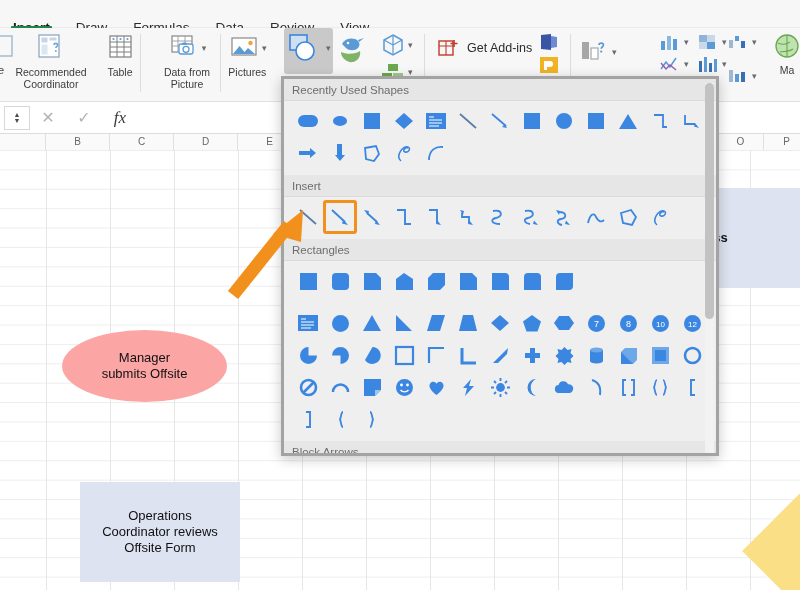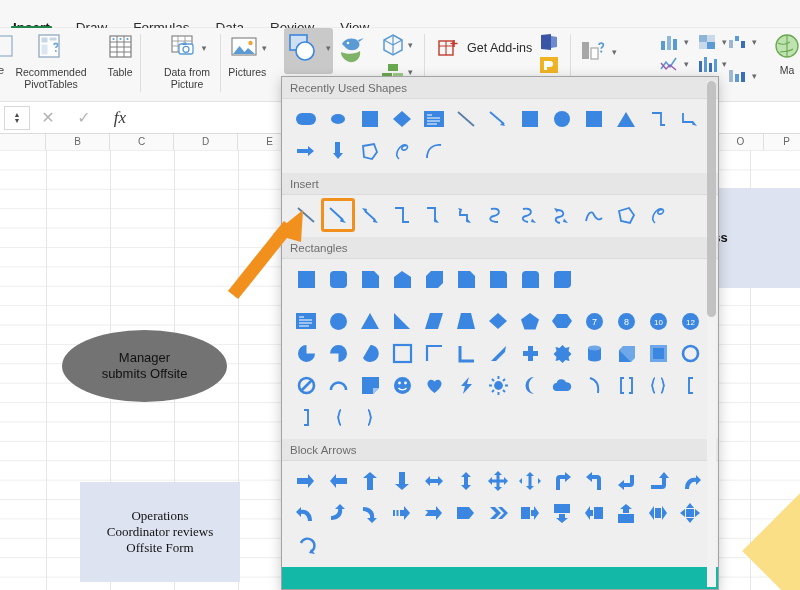--- a/index.html
+++ b/index.html
@@ -83,41 +83,41 @@
       linear-gradient(to bottom, #ededed 1px, transparent 1px);
     background-size:64px 19.4px;
     background-position:-18px 0px;
   }
 
   
   .shape{ position:absolute; display:flex; align-items:center; justify-content:center;
           text-align:center; color:#111; font-size:13px; line-height:16px; }
   #shape-ellipse{
     left:62px; top:330px; width:165px; height:72px;
-    background:#737373; border-radius:50%;
+    background:#fca5a5; border-radius:50%;
   }
   #shape-rect-ops{
     left:80px; top:482px; width:160px; height:100px;
     background:#dde3f0;
   }
   #shape-rect-right{
     left:712px; top:188px; width:98px; height:100px;
     background:#dde3f0; justify-content:flex-start; padding-left:0px;
   }
   #shape-rect-right span{ margin-left:-6px; font-weight:bold; font-size:13px; }
   #shape-diamond-yellow{
     left:760px; top:508px; width:86px; height:86px;
     background:#fbdf86; transform:rotate(45deg);
   }
 
   
   #shapes-dropdown{
-    position:absolute; left:281px; top:76px; width:438px; height:514px;
+    position:absolute; left:281px; top:76px; width:438px; height:380px;
     background:#14b8a6;
-    border:1px solid #a3a3a3;
+    border:3px solid #a3a3a3;
     box-shadow:0 3px 12px rgba(0,0,0,.22);
     overflow:hidden;
   }
   .sec-head{
     height:22px; line-height:22px; padding-left:8px;
     font-size:11.5px; color:#6d6d6d;
     background:#e6e6e7; border-bottom:1px solid #dadada;
   }
   .sec-body{
     background:#efeff0; padding:4px 0 6px 8px;
@@ -169,21 +169,21 @@
   <div class="rgroup" style="left:12px;">
     <div class="ritem">
       <svg width="34" height="32" viewBox="0 0 34 32">
         <rect x="5" y="3" width="20" height="22" fill="#fff" stroke="#8fa8c2" stroke-width="1.3"></rect>
         <rect x="7.5" y="5.5" width="6" height="5" fill="#c7d6e5"></rect>
         <rect x="15.5" y="5.5" width="7" height="3" fill="#c7d6e5"></rect>
         <rect x="7.5" y="12.5" width="6" height="10" fill="#dce6f0"></rect>
         <path d="M20 13c0-2.2 3.6-2.2 3.6 0 0 1.6-1.8 1.6-1.8 3.1" fill="none" stroke="#6fa8dc" stroke-width="1.6"></path>
         <circle cx="21.8" cy="19" r="1" fill="#6fa8dc"></circle>
       </svg>
-      <div class="lbl">Recommended PivotTables</div>
+      <div class="lbl">Recommended Coordinator</div>
     </div>
   </div>
 
   <div class="rgroup" style="left:104px;">
     <div class="ritem">
       <svg width="32" height="32" viewBox="0 0 32 32">
         <rect x="6" y="4" width="21" height="21" fill="#fff" stroke="#7e7e7e" stroke-width="1.2"></rect>
         <path d="M6 10h21M6 15h21M6 20h21M13 4v21M20 4v21" stroke="#7e7e7e" stroke-width="1"></path>
         <circle cx="9.5" cy="7" r="1.1" fill="#5b9bd5"></circle>
           <circle cx="16.5" cy="7" r="1.1" fill="#5b9bd5"></circle>
@@ -395,21 +395,21 @@
   <div class="colh" style="left:764px;width:46px;">P</div>
 </div>
 
 <div id="grid"></div>
 
 <div class="shape" id="shape-ellipse">
   <span style="white-space:pre-line;">Manager
 submits Offsite</span>
 </div>
 <div class="shape" id="shape-rect-ops">
-  <span style="white-space:pre-line;font-family:Liberation Serif, serif;">Operations
+  <span style="white-space:pre-line;">Operations
 Coordinator reviews
 Offsite Form</span>
 </div>
 <div class="shape" id="shape-rect-right">
   <span>ess</span>
 </div>
 <div class="shape" id="shape-diamond-yellow"></div>
 
 <div id="shapes-dropdown">
 

